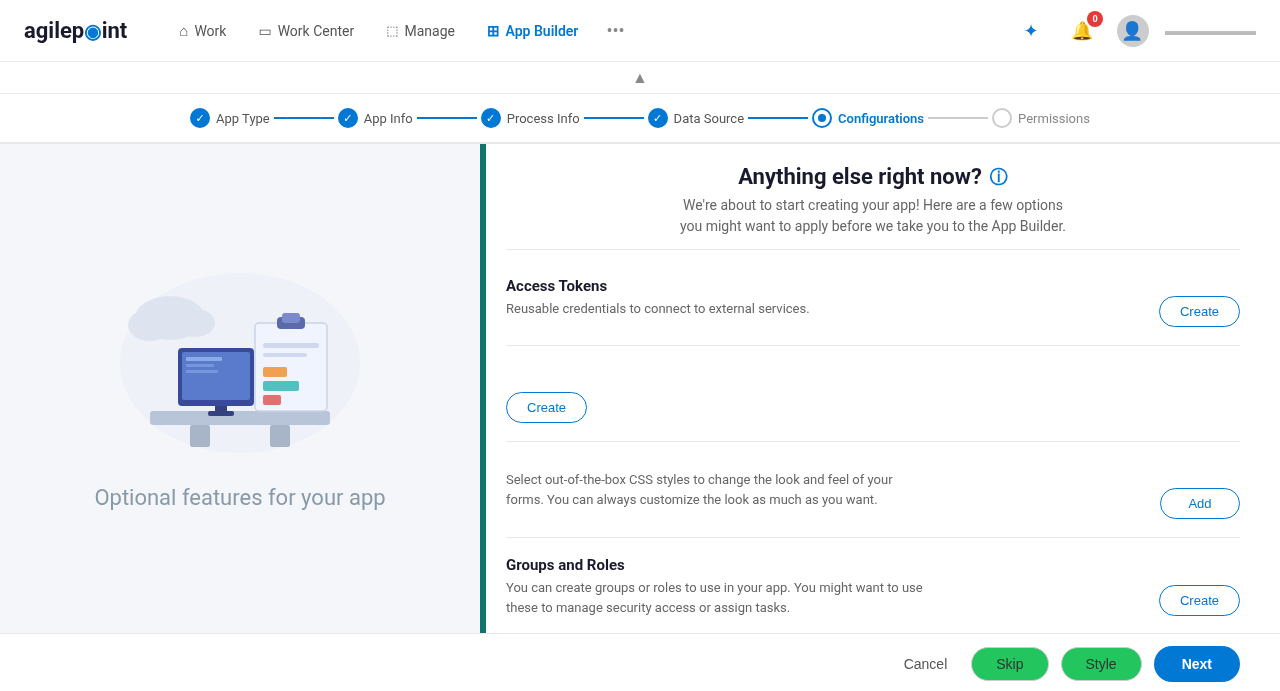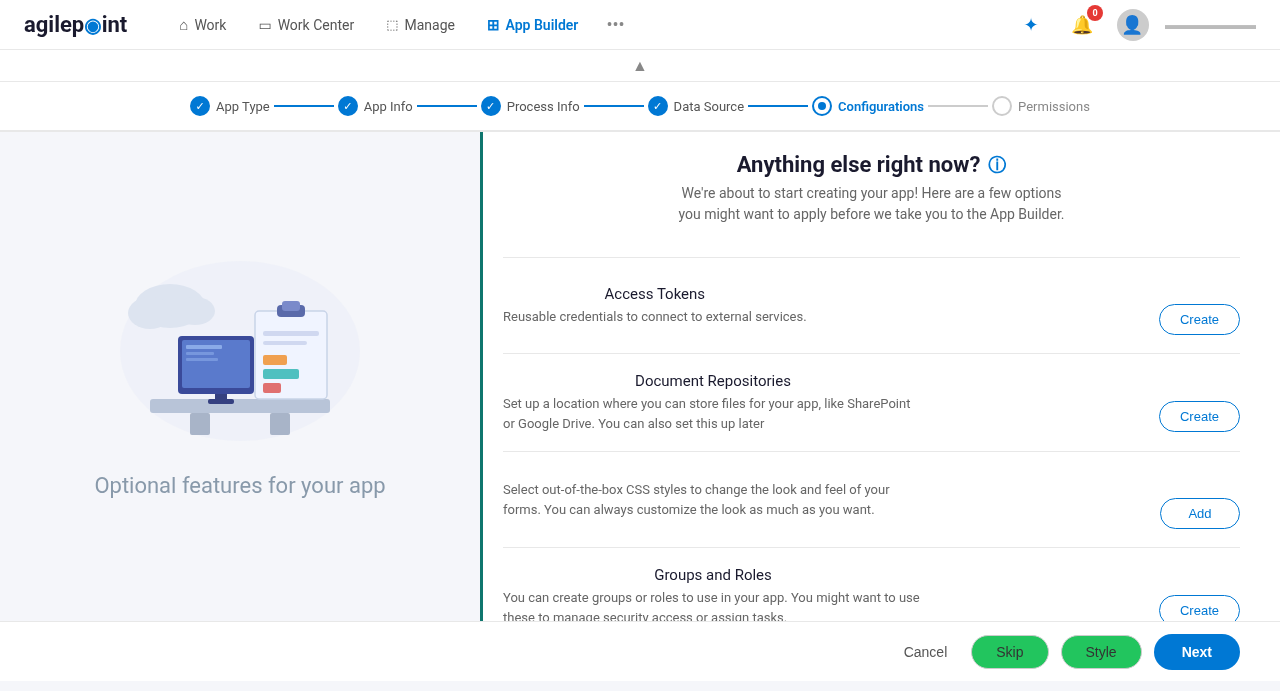--- a/index.html
+++ b/index.html
@@ -1,21 +1,21 @@
 <!DOCTYPE html>
 <html><head>
   <meta charset="utf-8">
   <style>
     * { box-sizing: border-box; margin: 0; padding: 0; }
     body { font-family: -apple-system, BlinkMacSystemFont, 'Segoe UI', Roboto, sans-serif; background: #f5f6fa; color: #333; width: 1280px; height: 691px; overflow: hidden; }
 
     
     .header {
       background: #fff;
-      height: 50px;
+      height: 62px;
       display: flex;
       align-items: center;
       padding: 0 24px;
       border-bottom: 1px solid #e8e8e8;
       position: relative;
       z-index: 10;
     }
     .logo {
       display: flex;
       align-items: center;
@@ -177,21 +177,21 @@
       text-align: center;
       font-weight: 400;
       line-height: 1.4;
     }
 
     
     .right-panel {
       flex: 1;
       padding: 20px 40px 10px 20px;
       overflow-y: auto;
-      border-left: 3px solid #0f766e;
+      border-left: 6px solid #0f766e;
       background: #fff;
     }
     .section-title {
       font-size: 22px;
       font-weight: 700;
       color: #1a1a2e;
       text-align: center;
       margin-bottom: 6px;
       display: flex;
       align-items: center;
@@ -200,37 +200,36 @@
     }
     .info-icon {
       color: #0078d4;
       font-size: 18px;
       cursor: pointer;
     }
     .section-subtitle {
       font-size: 14px;
       color: #666;
       text-align: center;
-      margin-bottom: 32px;
+      margin-bottom: 12px;
       line-height: 1.5;
     }
     .option-row {
       display: flex;
       align-items: center;
       justify-content: space-between;
       padding: 18px 0;
       border-top: 1px solid #e8e8e8;
     }
     .option-row:last-child { border-bottom: 1px solid #e8e8e8; }
     .option-label {
       font-size: 15px;
-      font-weight: 400;
+      font-weight: 700;
       color: #1a1a2e;
       margin-bottom: 4px;
-      text-align: center;
     }
     .option-desc {
       font-size: 13px;
       color: #666;
       max-width: 420px;
       line-height: 1.5;
     }
     .option-btn {
       min-width: 80px;
       padding: 7px 20px;
@@ -434,24 +433,20 @@
 
     <div class="option-row">
       <div>
         <div class="option-label">Access Tokens</div>
         <div class="option-desc">Reusable credentials to connect to external services.</div>
       </div>
       <button class="option-btn">Create</button>
     </div>
 
     <div class="option-row">
-      <div>
-        <div class="option-label">Document Repositories</div>
-        <div class="option-desc">Set up a location where you can store files for your app, like SharePoint or Google Drive. You can also set this up later</div>
-      </div>
       <button class="option-btn">Create</button>
     </div>
 
     <div class="option-row">
       <div>
         <div class="option-desc">Select out-of-the-box CSS styles to change the look and feel of your forms. You can always customize the look as much as you want.</div>
       </div>
       <button class="option-btn">Add</button>
     </div>
 

